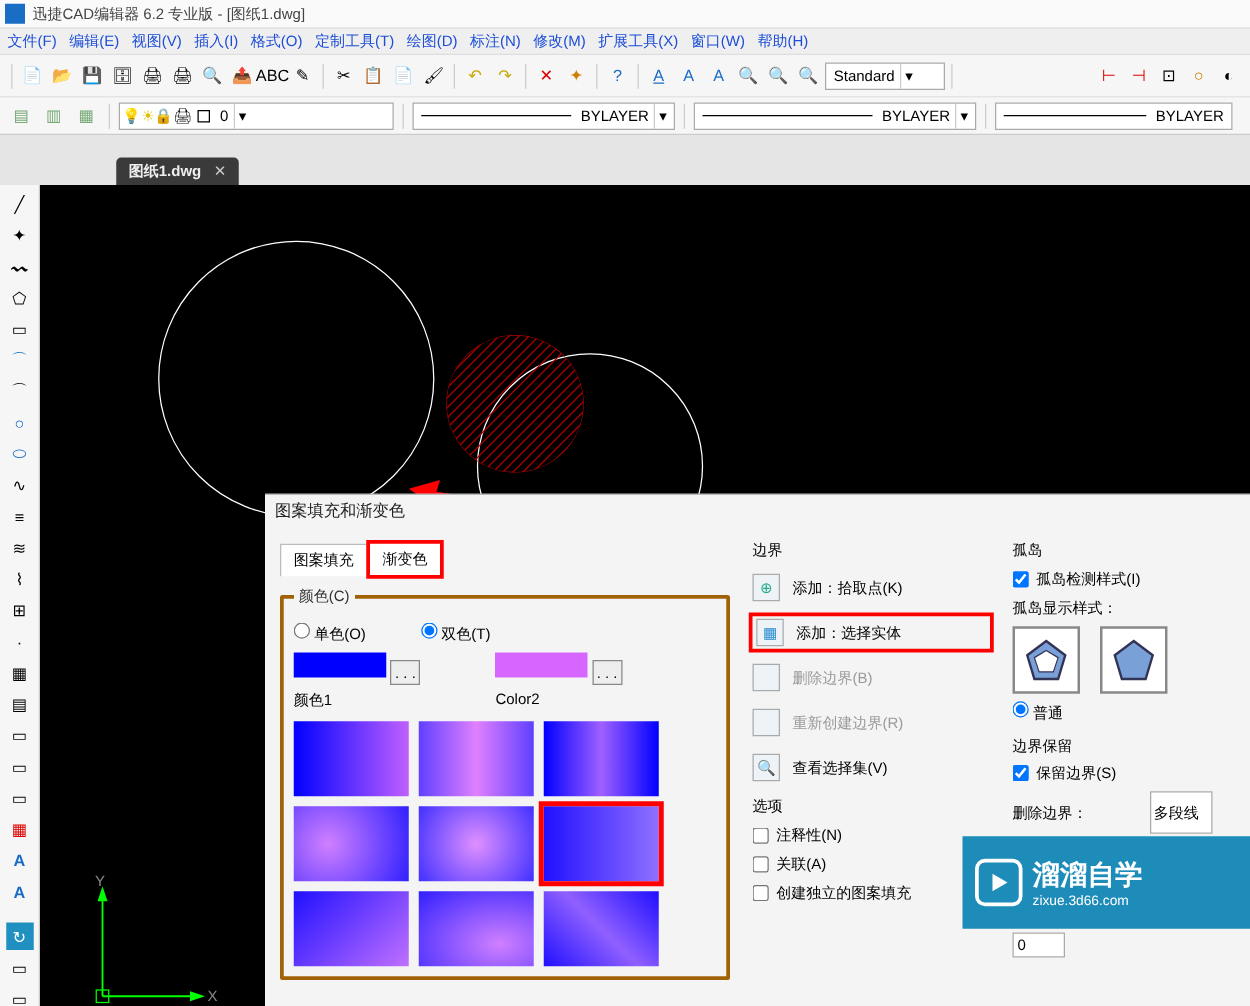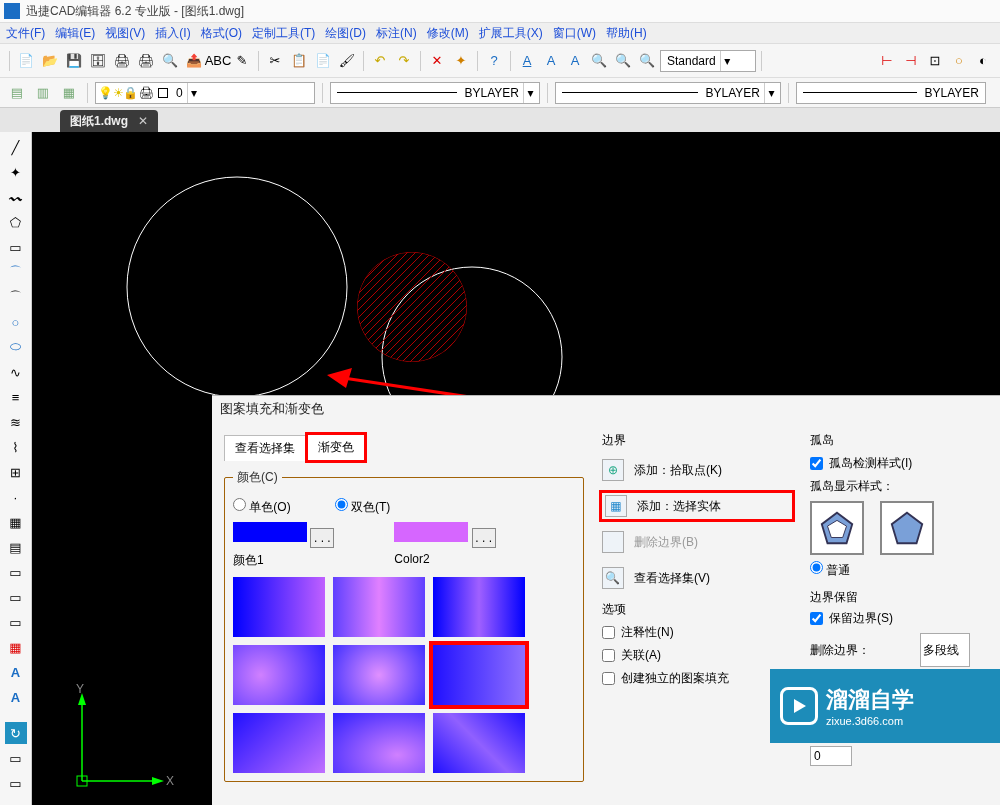--- a/index.html
+++ b/index.html
@@ -20,38 +20,38 @@
 .sep{width:1px;height:20px;background:#ccc;margin:0 3px;}
 .combo{height:22px;border:1px solid #aaa;background:#fff;display:flex;align-items:center;padding:0 2px;}
 .combo .line{height:1px;background:#000;flex:1 1 auto;margin:0 4px;}
 .combo .txt{padding:0 4px;}
 .combo .dd{width:14px;height:100%;border-left:1px solid #ccc;display:flex;align-items:center;justify-content:center;}
 
 
 .toolbar2{height:30px;background:#f6f6f6;display:flex;align-items:center;padding:0 6px;gap:4px;border-bottom:1px solid #ccc;}
 
 
-.tabbar{height:24px;background:#e5e5e5;display:flex;align-items:flex-end;padding-left:60px;}
+.tabbar{height:40px;background:#e5e5e5;display:flex;align-items:flex-end;padding-left:93px;}
 .tab{height:22px;background:#3a3a3a;color:#eee;display:flex;align-items:center;padding:0 10px;border-top-left-radius:4px;border-top-right-radius:4px;gap:10px;font-weight:bold;}
 .tab .close{color:#ccc;font-weight:normal;}
 
 
 .workspace{display:flex;height:673px;}
 .leftbar{width:32px;background:#f6f6f6;border-right:1px solid #ccc;display:flex;flex-direction:column;align-items:center;padding-top:4px;gap:3px;}
 .leftbar .tbtn{width:22px;height:22px;}
 .canvas{flex:1;background:#000;position:relative;overflow:hidden;}
 
 
 .dialog{position:absolute;left:212px;top:395px;width:1000px;height:600px;background:#f4f4f4;border-top:1px solid #bbb;}
 .dlgtitle{height:26px;padding-left:8px;display:flex;align-items:center;font-size:13px;color:#222;}
 .dlgbody{padding:10px 12px;display:flex;gap:18px;align-items:flex-start;}
 .tabbtn{padding:4px 10px;border:1px solid #bbb;border-bottom:none;background:#fff;}
 .tabbtn.hl{border:3px solid #ff0000;background:#fff;}
 
-.group{border:1px solid #a16207;padding:8px;margin-bottom:6px;border-radius:2px;background:#f4f4f4;}
+.group{border:3px solid #a16207;padding:8px;margin-bottom:6px;border-radius:2px;background:#f4f4f4;}
 .group legend{padding:0 4px;color:#333;}
 .radio-row{display:flex;gap:44px;margin:4px 0 6px;}
 .color-row{display:flex;gap:60px;align-items:flex-start;}
 .swatch{width:74px;height:20px;display:inline-block;}
 .ellips{display:inline-block;width:24px;height:20px;border:1px solid #888;text-align:center;line-height:18px;background:#eee;}
 .clbl{display:block;margin-top:4px;}
 
 .gradgrid{display:grid;grid-template-columns:repeat(3,92px);gap:8px;margin-top:8px;}
 .gradcell{width:92px;height:60px;}
 .gradcell.hl{outline:4px solid #ff0000;}
@@ -249,21 +249,21 @@
     </svg>
   </div>
 </div>
 
 <div class="dialog">
   <div class="dlgtitle">图案填充和渐变色</div>
   <div class="dlgbody">
 
     <div style="width:360px">
       <div style="display:flex;align-items:center;">
-        <div class="tabbtn" style="border-right:none">查看选择集</div>
+        <div class="tabbtn" style="border-right:none">图案填充</div>
         <div class="tabbtn hl">渐变色</div>
       </div>
       <fieldset class="group" style="margin-top:6px;">
         <legend>颜色(C)</legend>
         <div class="radio-row">
           <label><input type="radio" name="cm" style=""> <span>单色(O)</span></label>
           <label><input type="radio" name="cm" checked="" style=""> <span>双色(T)</span></label>
         </div>
         <div class="color-row">
           <div>
@@ -298,20 +298,24 @@
         <span>添加：拾取点(K)</span>
       </div>
       <div class="fbtn hl">
         <span class="ic" style="display:flex;align-items:center;justify-content:center;color:#28c">▦</span>
         <span>添加：选择实体</span>
       </div>
       <div class="fbtn dis">
         <span class="ic"></span>
         <span>删除边界(B)</span>
       </div>
+      <div class="fbtn dis">
+        <span class="ic"></span>
+        <span>重新创建边界(R)</span>
+      </div>
       <div class="fbtn">
         <span class="ic" style="display:flex;align-items:center;justify-content:center">🔍</span>
         <span>查看选择集(V)</span>
       </div>
 
       <span class="tt" style="display:block;margin:6px 0">选项</span>
       <div class="cbx">
           <input type="checkbox" style="">
           <span>注释性(N)</span>
         </div>

